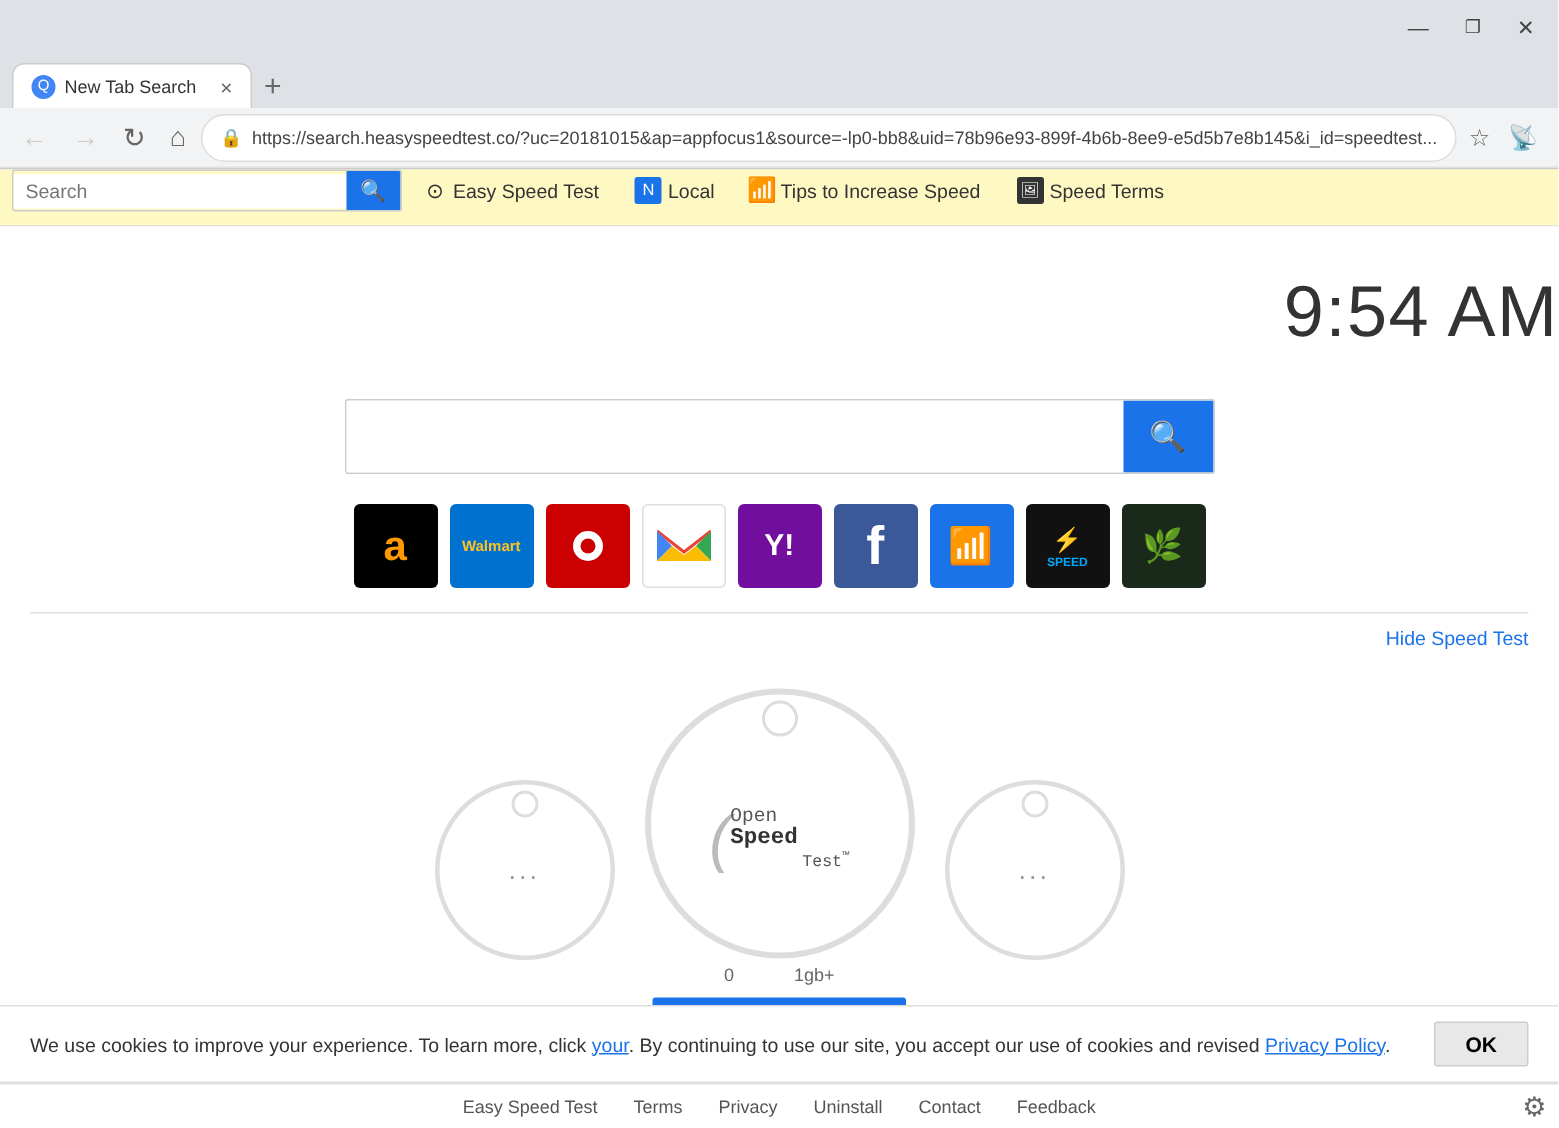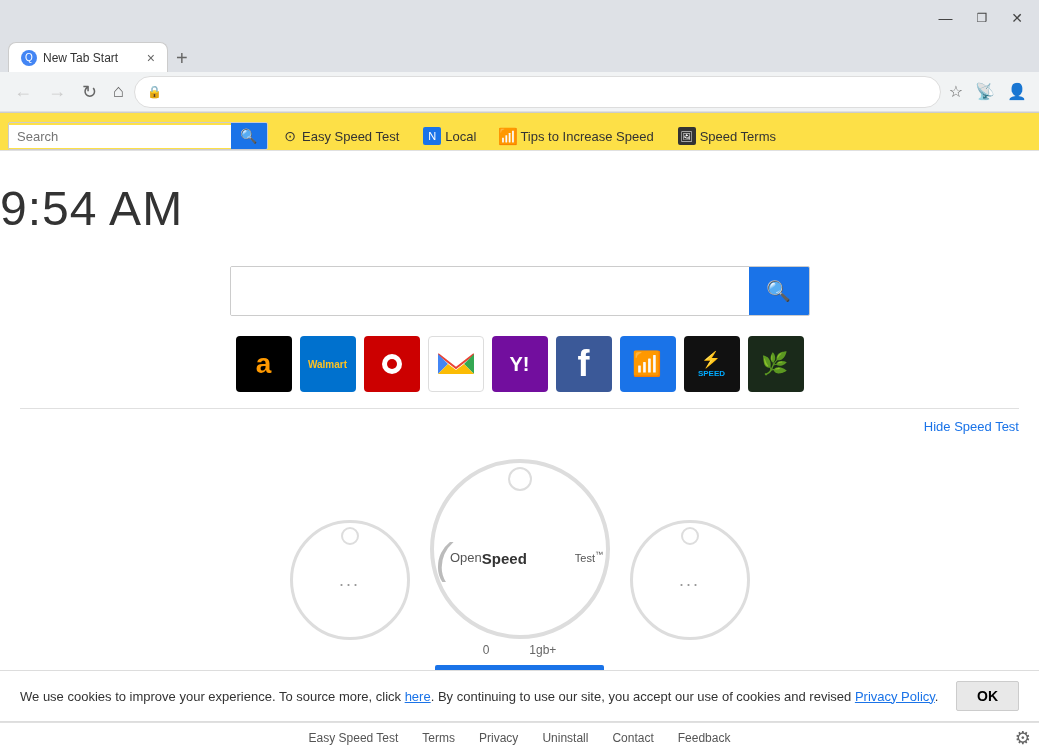--- a/index.html
+++ b/index.html
@@ -23,33 +23,33 @@
 
     .nav-bar { display: flex; align-items: center; height: 40px; padding: 4px 8px; background: #f1f3f4; gap: 4px; border-bottom: 1px solid #e0e0e0; }
     .nav-btn { background: none; border: none; font-size: 18px; color: #666; cursor: pointer; padding: 4px 6px; border-radius: 50%; }
     .nav-btn:disabled { color: #ccc; cursor: default; }
     .address-bar { flex: 1; display: flex; align-items: center; background: #fff; border: 1px solid #ddd; border-radius: 20px; padding: 4px 12px; font-size: 12px; color: #333; gap: 6px; height: 32px; }
     .lock-icon { font-size: 12px; color: #444; }
     .address-text { flex: 1; font-size: 12px; color: #444; overflow: hidden; text-overflow: ellipsis; white-space: nowrap; }
     .star-icon, .cast-icon, .account-icon, .more-icon { background: none; border: none; font-size: 16px; color: #666; cursor: pointer; padding: 4px; border-radius: 50%; }
 
     
-    .toolbar { display: flex; align-items: flex-end; height: 38px; border-bottom: 1px solid #e0e0e0; background: #fde047; padding: 0 8px; gap: 4px; }
+    .toolbar { display: flex; align-items: flex-start; height: 38px; border-bottom: 1px solid #e0e0e0; background: #fef9c3; padding: 0 8px; gap: 4px; }
     .search-box { display: flex; align-items: center; border: 1px solid #ccc; border-radius: 2px; overflow: hidden; height: 28px; width: 260px; }
     .search-input { border: none; outline: none; padding: 4px 8px; font-size: 13px; color: #999; flex: 1; }
     .search-btn { background: #1a73e8; border: none; height: 28px; width: 36px; display: flex; align-items: center; justify-content: center; cursor: pointer; }
     .search-btn-icon { color: #fff; font-size: 14px; }
 
     .toolbar-item { display: flex; align-items: center; gap: 4px; padding: 4px 10px; cursor: pointer; font-size: 13px; color: #333; border-radius: 2px; height: 28px; }
     .toolbar-icon { width: 16px; height: 16px; display: flex; align-items: center; justify-content: center; }
     .orange-dot { width: 8px; height: 8px; background: #ff6600; border-radius: 50%; flex-shrink: 0; }
 
     
     .main-content { background: #fff; flex: 1; overflow: hidden; }
-    .time-display { text-align: left; font-size: 48px; font-weight: 300; color: #333; padding: 30px 0 20px; letter-spacing: 1px; }
+    .time-display { text-align: right; font-size: 48px; font-weight: 300; color: #333; padding: 30px 0 20px; letter-spacing: 1px; }
 
     .big-search-area { display: flex; justify-content: center; align-items: center; margin: 10px 0 20px; }
     .big-search-box { display: flex; width: 580px; height: 50px; border: 1px solid #ccc; border-radius: 2px; overflow: hidden; }
     .big-search-input { flex: 1; border: none; outline: none; padding: 8px 12px; font-size: 16px; }
     .big-search-btn { background: #1a73e8; border: none; width: 60px; display: flex; align-items: center; justify-content: center; cursor: pointer; }
     .big-search-btn-icon { color: #fff; font-size: 20px; }
 
     
     .shortcuts { display: flex; justify-content: center; gap: 8px; margin: 8px 0 16px; }
     .shortcut { width: 56px; height: 56px; border-radius: 4px; overflow: hidden; cursor: pointer; display: flex; align-items: center; justify-content: center; font-size: 24px; flex-shrink: 0; }
@@ -107,33 +107,34 @@
       <button class="maximize-btn">❐</button>
       <button class="close-btn">✕</button>
     </div>
   </div>
 
   <div class="tabs-row">
     <div class="tab">
       <div class="tab-favicon" style="background:#4285f4; border-radius:50%; display:flex; align-items:center; justify-content:center;">
         <span style="font-size:10px; color:#fff;">Q</span>
       </div>
-      <span class="tab-title">New Tab Start</span>
+      <span class="tab-title">New Tab Search</span>
       <span class="tab-close">×</span>
     </div>
     <button class="new-tab-btn">+</button>
   </div>
 
   <div class="nav-bar">
     <button class="nav-btn" disabled="">←</button>
     <button class="nav-btn" disabled="">→</button>
     <button class="nav-btn">↻</button>
     <button class="nav-btn">⌂</button>
     <div class="address-bar">
       <span class="lock-icon">🔒</span>
+      <span class="address-text">https://search.heasyspeedtest.co/?uc=20181015&amp;ap=appfocus1&amp;source=-lp0-bb8&amp;uid=78b96e93-899f-4b6b-8ee9-e5d5b7e8b145&amp;i_id=speedtest...</span>
     </div>
     <button class="star-icon">☆</button>
     <button class="cast-icon">📡</button>
     <button class="account-icon">👤</button>
 
   </div>
 </div>
 
 <div class="toolbar">
   <div class="search-box">
@@ -222,21 +223,21 @@
       <span class="gauge-dots">...</span>
     </div>
 
     <div style="display:flex; flex-direction:column; align-items:center;">
       <div class="gauge-large">
         <div class="gauge-arrow">
           <div class="gauge-arrow-circle" style="width:24px; height:24px;"></div>
         </div>
         <div style="display:flex; align-items:center; gap:0; margin-top:20px;">
           <span style="font-size:42px; color:#bbb; font-style:italic; line-height:1;">(</span>
-          <div style="display:flex; flex-direction:row; line-height:1.1;">
+          <div style="display:flex; flex-direction:column; line-height:1.1;font-family:Liberation Mono, monospace;">
             <span style="font-size:13px; color:#555;">Open</span>
             <span style="font-size:15px; font-weight:bold; color:#333;">Speed</span>
             <span style="font-size:11px; color:#555;margin-left:48px;">Test<sup style="font-size:8px;">™</sup></span>
           </div>
         </div>
       </div>
       <div class="gauge-values">
         <span>0</span>
         <span>1gb+</span>
       </div>
@@ -249,21 +250,21 @@
       <div class="gauge-arrow">
         <div class="gauge-arrow-circle"></div>
       </div>
       <span class="gauge-dots">...</span>
     </div>
   </div>
 </div>
 
 <div class="cookie-banner">
   <span class="cookie-text">
-    <span>We use cookies to improve your experience. To source more, click </span><a class="cookie-link">here</a><span>. By continuing to use our site, you accept our use of cookies and revised </span><a class="cookie-link">Privacy Policy</a><span>.</span>
+    <span>We use cookies to improve your experience. To learn more, click </span><a class="cookie-link">your</a><span>. By continuing to use our site, you accept our use of cookies and revised </span><a class="cookie-link">Privacy Policy</a><span>.</span>
   </span>
   <button class="ok-btn">OK</button>
 </div>
 
 <div class="footer">
   <a class="footer-link">Easy Speed Test</a>
   <a class="footer-link">Terms</a>
   <a class="footer-link">Privacy</a>
   <a class="footer-link">Uninstall</a>
   <a class="footer-link">Contact</a>

